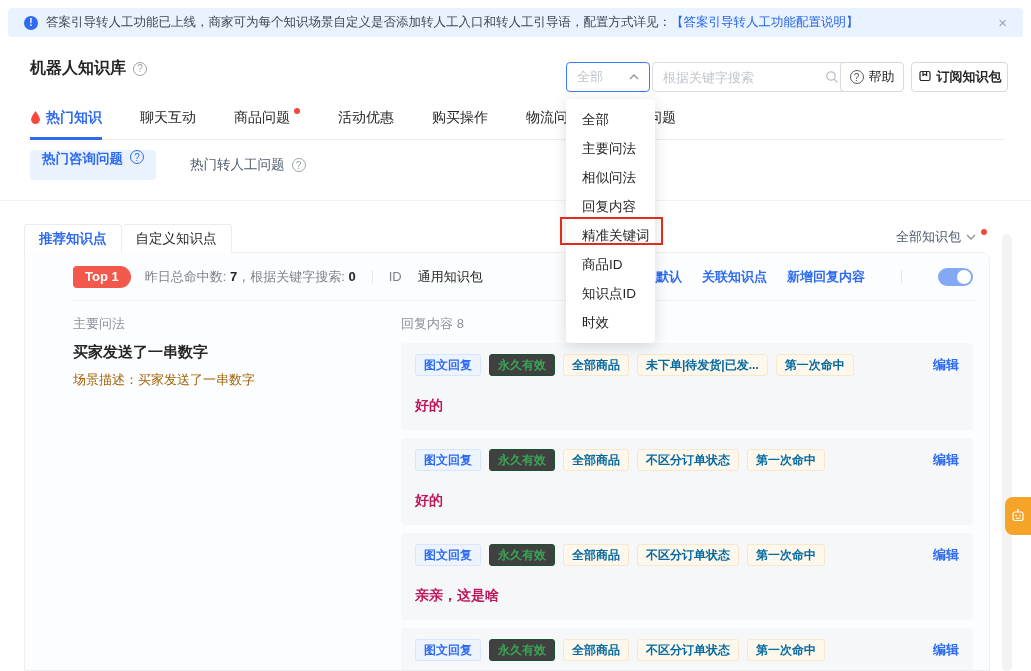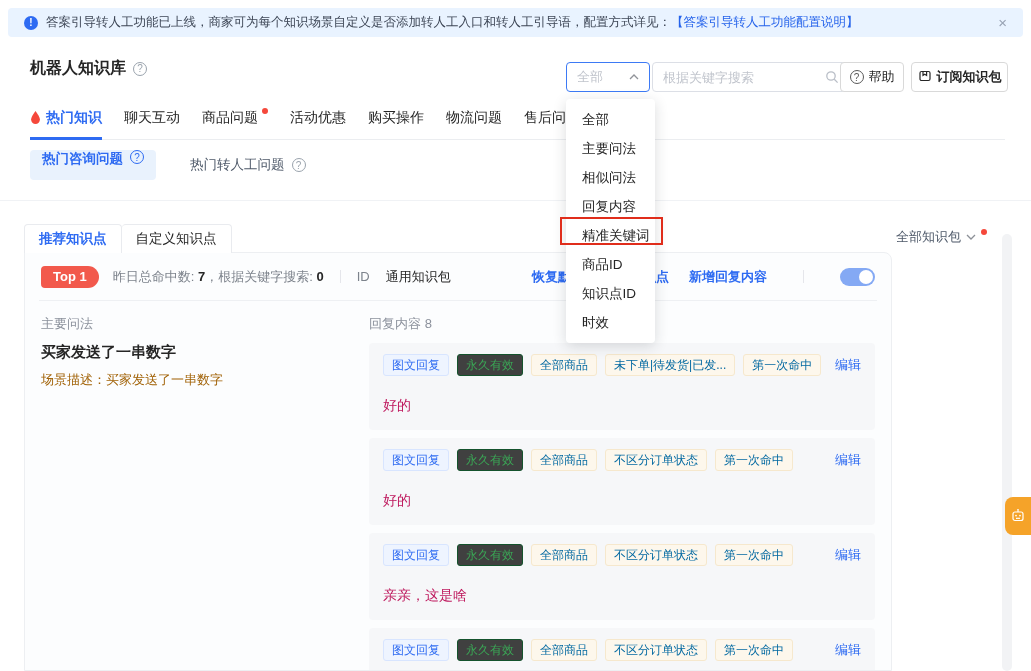--- a/index.html
+++ b/index.html
@@ -34,21 +34,21 @@
                   font-size:13px; color:#262626; font-family:inherit; outline:none; }
   .search-input::placeholder { color:#c0c4cc; }
   .search-icon { position:absolute; right:9px; top:8px; display:flex; }
   .btn { position:absolute; top:62px; height:30px; border:1px solid #d9d9d9; border-radius:4px; background:#fff;
          display:flex; align-items:center; justify-content:center; gap:5px; font-size:13px; color:#262626; cursor:pointer; }
   .btn-help { left:840px; width:64px; }
   .btn-subscribe { left:911px; width:97px; font-weight:bold; }
 
   
   .tabs-line { position:absolute; left:30px; top:139px; width:975px; height:1px; background:#ebedf0; }
-  .tabs { position:absolute; left:30px; top:107px; display:flex; gap:22px; font-size:14px; color:#262626; }
+  .tabs { position:absolute; left:30px; top:107px; display:flex; gap:38px; font-size:14px; color:#262626; }
   .tab { padding-bottom:13px; display:flex; align-items:flex-start; gap:5px; cursor:pointer; }
   .tab .lbl { line-height:20px; }
   .tab.active { color:#2e6bf2; font-weight:bold; border-bottom:3px solid #2e6bf2; padding-bottom:10px; }
   .tab .drop { margin-top:4px; display:flex; }
   .dot-sup { width:6px; height:6px; background:#f5483b; border-radius:50%; margin:1px 0 0 -1px; }
 
   
   .subtabs { position:absolute; left:30px; top:150px; display:flex; align-items:center; gap:34px; font-size:13.5px; }
   .subtab-pill { background:#e9f2fd; color:#2e6bf2; font-weight:bold; border-radius:4px; height:30px;
                  display:flex; align-items:flex-start; gap:7px; padding:0 12px; cursor:pointer; }
@@ -60,22 +60,22 @@
   .kb-tabs { position:absolute; left:24px; top:224px; display:flex; z-index:5; }
   .kb-tab { height:29px; padding:0 14px; border:1px solid #e9ebef; border-bottom:none; background:#fff;
             display:flex; align-items:center; font-size:13.5px; border-radius:4px 4px 0 0; cursor:pointer; }
   .kb-tab + .kb-tab { border-left:none; }
   .kb-tab.active { color:#2e6bf2; font-weight:bold; }
   .package-filter { position:absolute; right:44px; top:228px; display:flex; align-items:center; gap:5px;
                     font-size:13px; color:#4e5969; cursor:pointer; }
   .reddot { width:6px; height:6px; border-radius:50%; background:#f5483b; margin-top:-10px; }
 
   
-  .card { position:absolute; left:24px; top:252px; width:868px; height:419px; background:#fcfdfe;
-          border:1px solid #edeff2; border-radius:0 8px 0 0; overflow:hidden; }
+  .card { position:absolute; left:24px; top:252px; width:966px; height:419px; background:#fcfdfe;
+          border:1px solid #edeff2; border-radius:0 8px 0 0; overflow:hidden;padding-left:32px; }
   .card-header { height:47px; display:flex; align-items:center; padding:0 16px; }
   .top-badge { background:#f2594c; color:#fff; font-size:13px; font-weight:bold; height:22px; padding:0 12px;
                display:flex; align-items:center; border-radius:4px 11px 11px 4px; }
   .stats { margin-left:14px; font-size:13px; color:#7d838c; }
   .stats b { color:#262626; }
   .vline { width:1px; height:13px; background:#e5e6eb; margin:0 16px; }
   .id-label { font-size:13px; color:#7d838c; }
   .pkg-name { font-size:13px; color:#262626; margin-left:16px; }
   .header-actions { margin-left:auto; display:flex; align-items:center; gap:20px; font-size:13px;
                     color:#2e6bf2; font-weight:bold; }
@@ -83,21 +83,21 @@
   .toggle { width:35px; height:18px; border-radius:9px; background:#84a9f4; position:relative; cursor:pointer; }
   .toggle .knob { position:absolute; right:2px; top:2px; width:14px; height:14px; background:#fff; border-radius:50%; }
   .card-divider { height:1px; background:#eef0f3; margin:0 14px; }
   .card-body { display:flex; padding:12px 16px 0; }
   .left-col { width:316px; flex:0 0 auto; }
   .q-label { font-size:13px; color:#8b919c; margin-top:2px; }
   .q-title { font-size:15px; font-weight:bold; margin-top:10px; }
   .q-scene { font-size:13px; color:#a16207; margin-top:9px; }
   .right-col { flex:1; margin-left:12px; min-width:0; }
   .reply-label { font-size:13px; color:#8b919c; margin-top:2px; }
-  .reply-item { background:#f6f7f9; border-radius:4px; margin-top:8px; padding:11px 14px 15px; }
+  .reply-item { background:#f6f7f9; border-radius:4px; margin-top:8px; padding:11px 14px 15px;font-weight:bold; }
   .reply-item.first { margin-top:10px; }
   .tag-row { display:flex; align-items:center; gap:8px; }
   .tag { height:22px; padding:0 8px; display:flex; align-items:center; font-size:12px; border-radius:3px; white-space:nowrap; }
   .tag-blue { color:#2e6bf2; background:#eef4ff; border:1px solid #d8e5ff; }
   .tag-green { color:#3aa655; background:#404040; border:1px solid #14532d; }
   .tag-orange { color:#0369a1; background:#fdf7ec; border:1px solid #f6e8cd; }
   .edit-link { margin-left:auto; color:#2e6bf2; font-size:13px; cursor:pointer; }
   .reply-content { margin-top:21px; font-size:14px; color:#be185d; }
 
   

